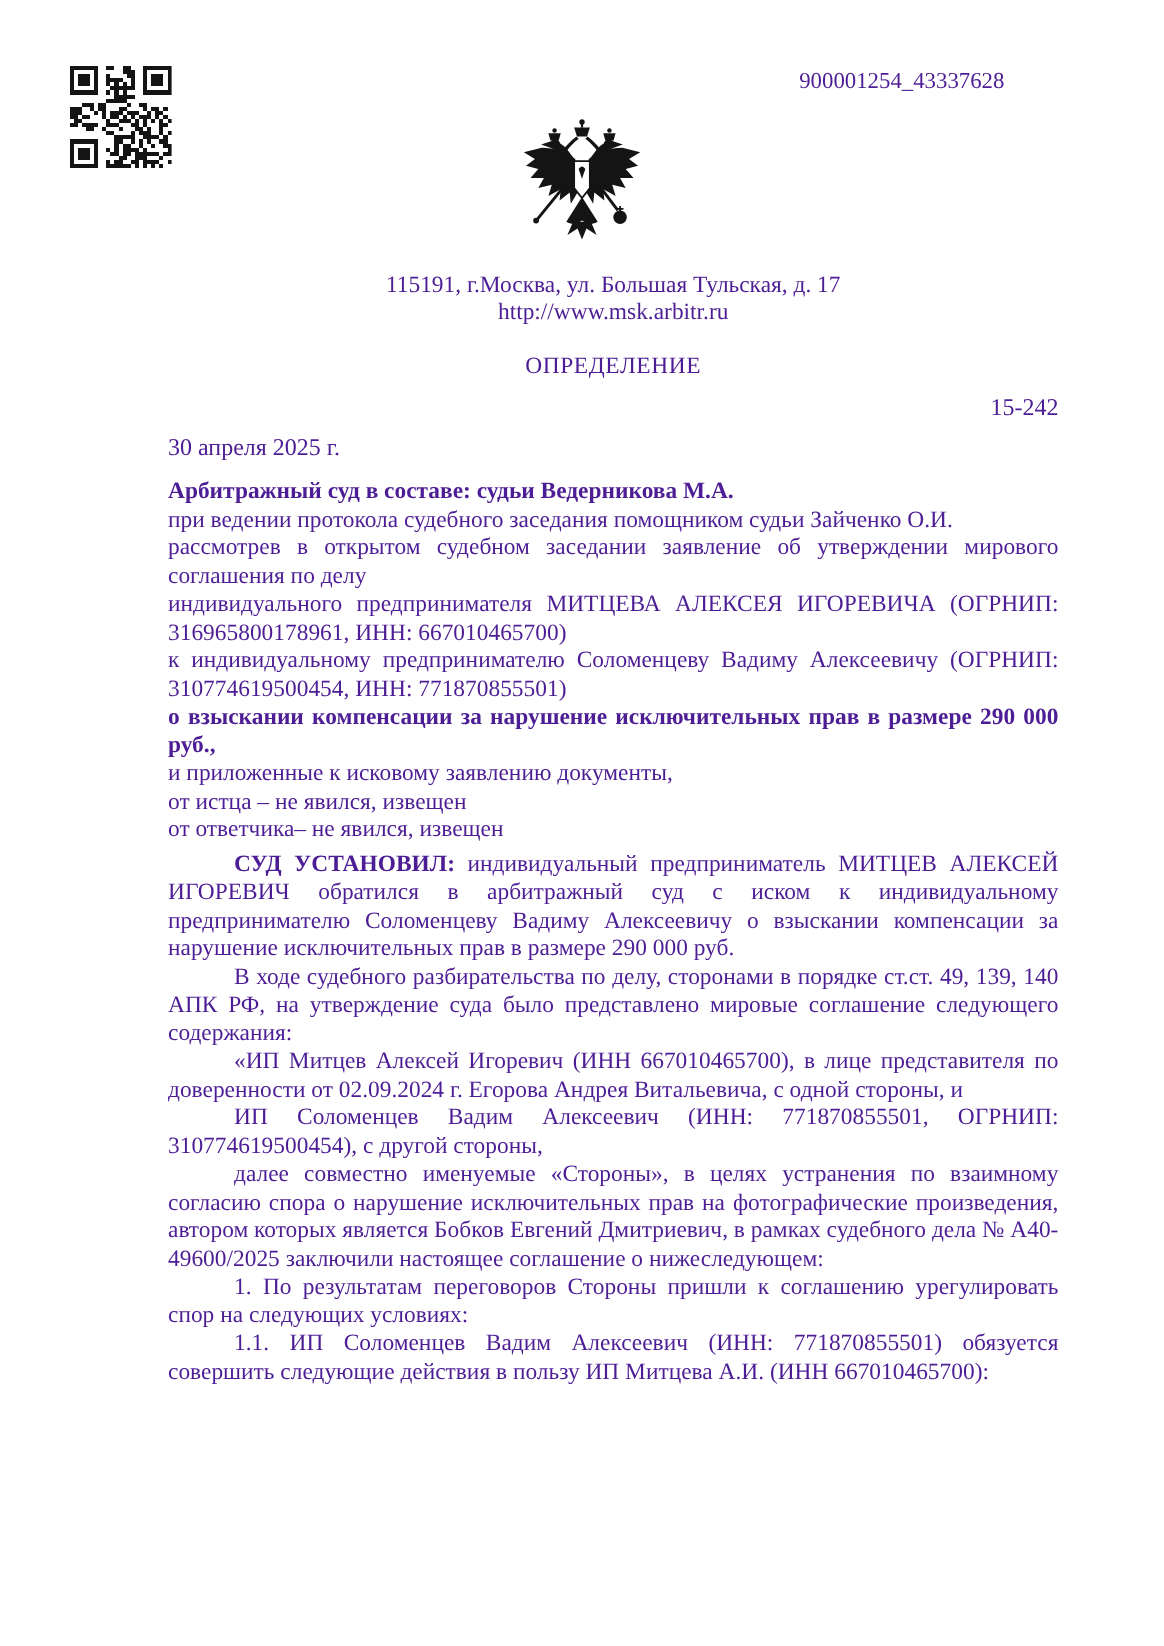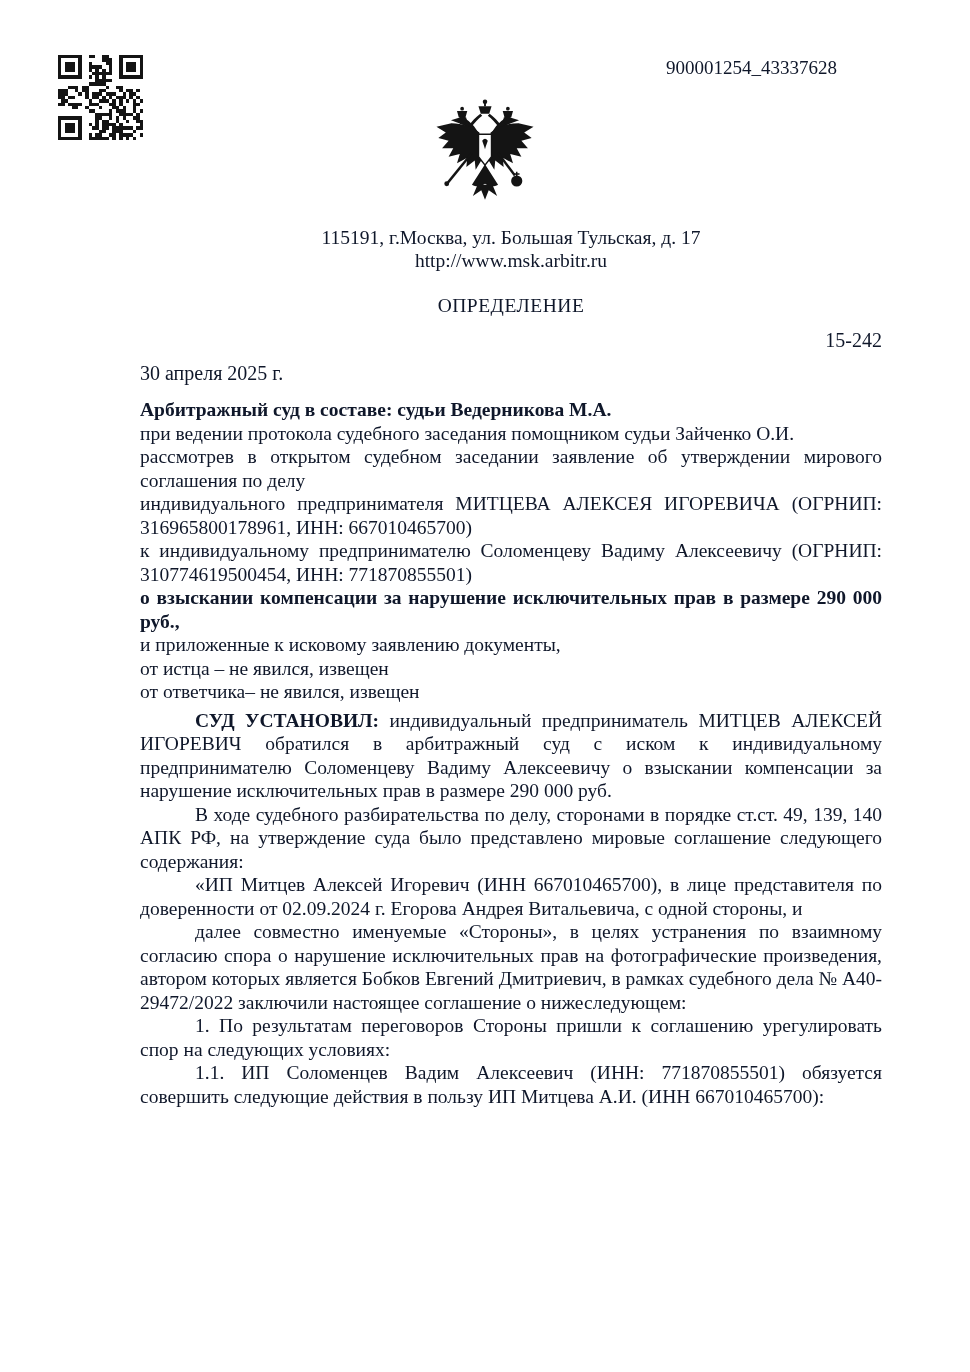--- a/index.html
+++ b/index.html
@@ -1,21 +1,21 @@
 <!DOCTYPE html>
 <html lang="ru"><head>
 <meta charset="utf-8">
 <style>
   html,body{margin:0;padding:0;background:#ffffff;}
   .page{
     position:relative;
     width:970px;height:1372px;
     background:#ffffff;
     font-family:"Liberation Serif", serif;
-    color:#0f172a;
+    color:#4c1d95;
     overflow:hidden;
   }
   .qr{
     position:absolute;top:55px;left:58px;
     width:85px;height:85px;
   }
   .qr svg{width:100%;height:100%;display:block;}
   .doc-id{
     position:absolute;top:57px;right:133px;
     font-size:19px;line-height:22px;
@@ -353,19 +353,20 @@
       <p class="para b">о взыскании компенсации за нарушение исключительных прав в размере 290 000 руб.,</p>
       <p class="para">и приложенные к исковому заявлению документы,</p>
       <p class="para">от истца – не явился, извещен</p>
       <p class="para">от ответчика– не явился, извещен</p>
     </div>
 
     <div class="body-block">
       <p class="para indent"><span class="b">СУД УСТАНОВИЛ:</span><span> индивидуальный предприниматель МИТЦЕВ АЛЕКСЕЙ ИГОРЕВИЧ обратился в арбитражный суд с иском к индивидуальному предпринимателю Соломенцеву Вадиму Алексеевичу о взыскании компенсации за нарушение исключительных прав в размере 290 000 руб.</span></p>
       <p class="para indent">В ходе судебного разбирательства по делу, сторонами в порядке ст.ст. 49, 139, 140 АПК РФ, на утверждение суда было представлено мировые соглашение следующего содержания:</p>
       <p class="para indent">«ИП Митцев Алексей Игоревич (ИНН 667010465700), в лице представителя по доверенности от 02.09.2024 г. Егорова Андрея Витальевича, с одной стороны, и</p>
-      <p class="para indent">далее совместно именуемые «Стороны», в целях устранения по взаимному согласию спора о нарушение исключительных прав на фотографические произведения, автором которых является Бобков Евгений Дмитриевич, в рамках судебного дела № А40-29472/2022 заключили настоящее соглашение о нижеследующем:</p>
+      <p class="para indent">ИП Соломенцев Вадим Алексеевич (ИНН: 771870855501, ОГРНИП: 310774619500454), с другой стороны,</p>
+      <p class="para indent">далее совместно именуемые «Стороны», в целях устранения по взаимному согласию спора о нарушение исключительных прав на фотографические произведения, автором которых является Бобков Евгений Дмитриевич, в рамках судебного дела № А40-49600/2025 заключили настоящее соглашение о нижеследующем:</p>
       <p class="para indent">1. По результатам переговоров Стороны пришли к соглашению урегулировать спор на следующих условиях:</p>
       <p class="para indent">1.1. ИП Соломенцев Вадим Алексеевич (ИНН: 771870855501) обязуется совершить следующие действия в пользу ИП Митцева А.И. (ИНН 667010465700):</p>
     </div>
 
   </div>
 </div>
 
 </body></html>

